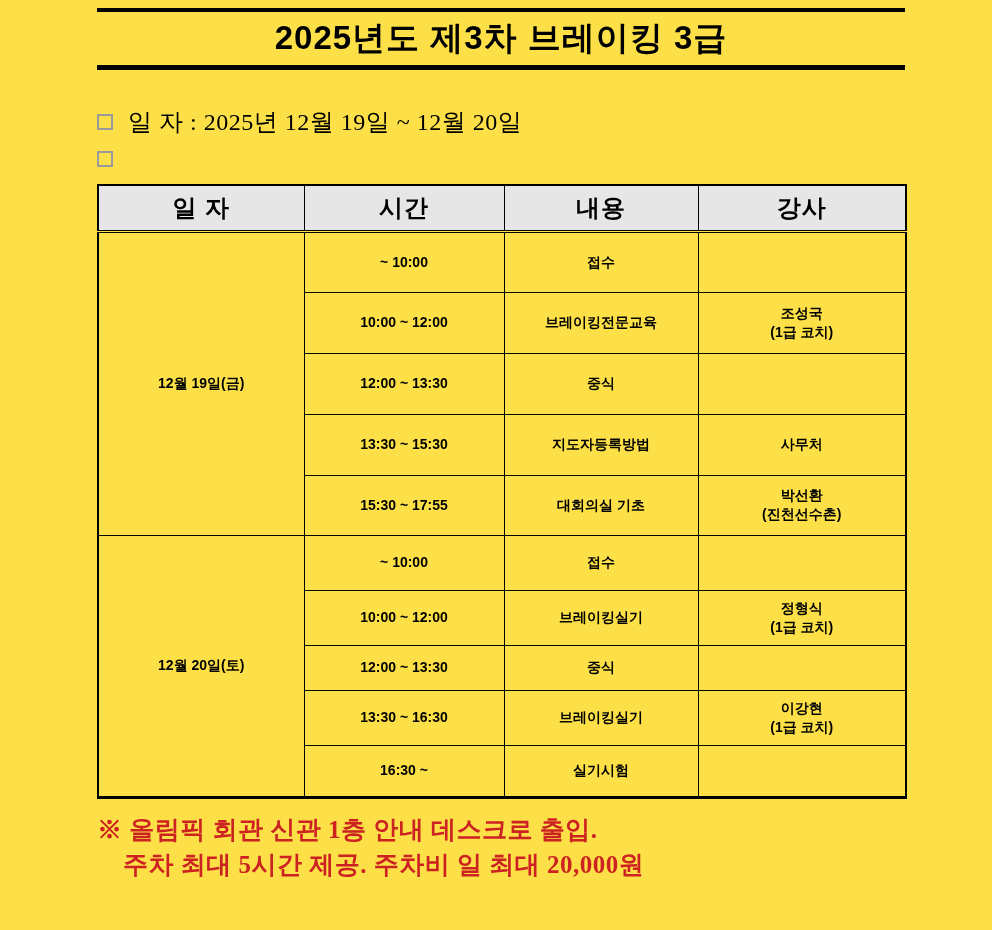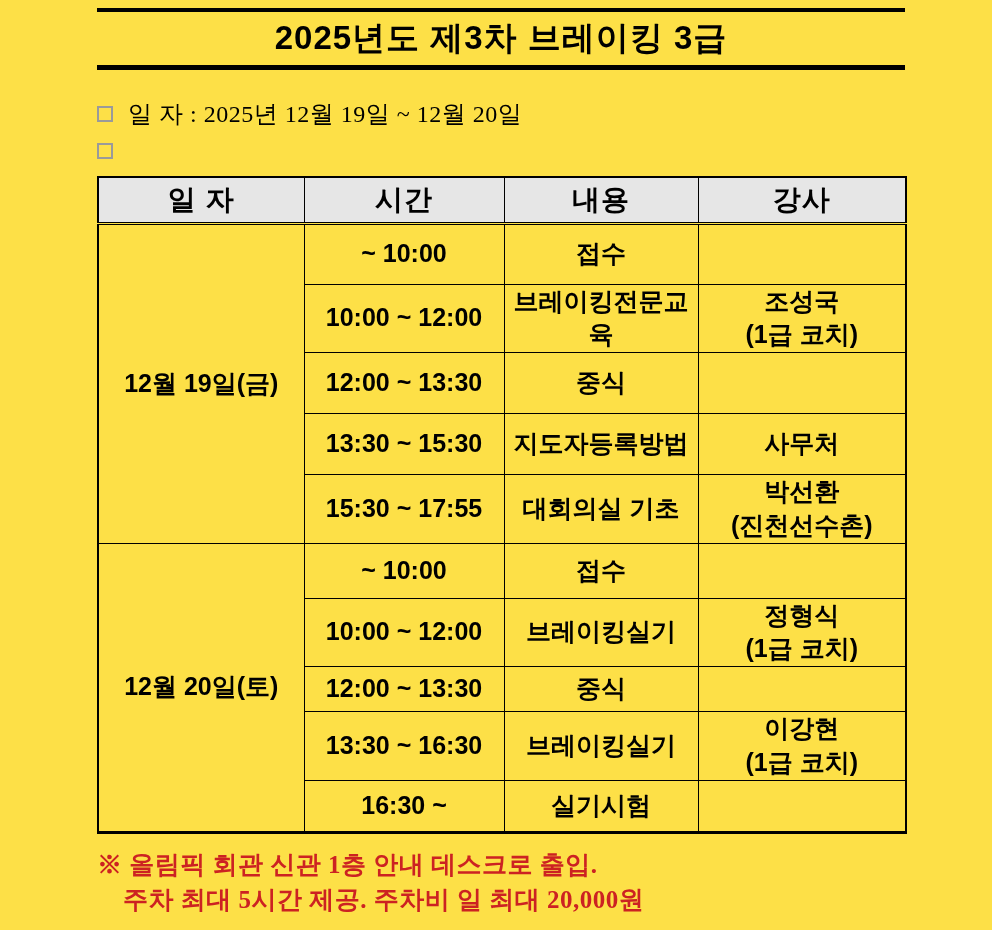--- a/index.html
+++ b/index.html
@@ -22,21 +22,21 @@
   .title-text {
     text-align: center;
     font-weight: bold;
     font-size: 33px;
     line-height: 38px;
     padding: 7px 0 8px 0;
     letter-spacing: 1px;
   }
 
   
-  .info { margin-top: 28px; font-family: "Liberation Serif", serif; font-size: 24px; }
+  .info { margin-top: 36px; font-family: "Liberation Serif", serif; font-size: 24px; }
   .info-line { display: flex; align-items: center; margin-bottom: 13px; }
   .checkbox {
     display: inline-block;
     width: 16px; height: 16px;
     border: 2px solid #9a9a9a;
     margin-right: 15px;
     flex: 0 0 auto;
   }
   .info-text { white-space: pre-wrap; letter-spacing: 0.5px; }
 
@@ -46,27 +46,27 @@
     width: 808px;
     border-collapse: collapse;
     table-layout: fixed;
   }
   table.timetable { border: 2px solid #000; border-bottom-width: 3px; }
   table.timetable th, table.timetable td {
     border: 1px solid #000;
     text-align: center;
     vertical-align: middle;
     font-weight: bold;
-    font-size: 25px;
+    font-size: 14px;
     white-space: pre-line;
     line-height: 1.35;
   }
   table.timetable th {
     background: #e6e6e6;
-    font-size: 28px;
+    font-size: 24px;
     height: 46px;
     border-bottom: 3px double #000;
     letter-spacing: 1px;
   }
   td.date-cell { font-size: 19px; margin-top: 24px; }
 
   
   .footnote {
     margin-top: 14px;
     font-family: "Liberation Serif", serif;

